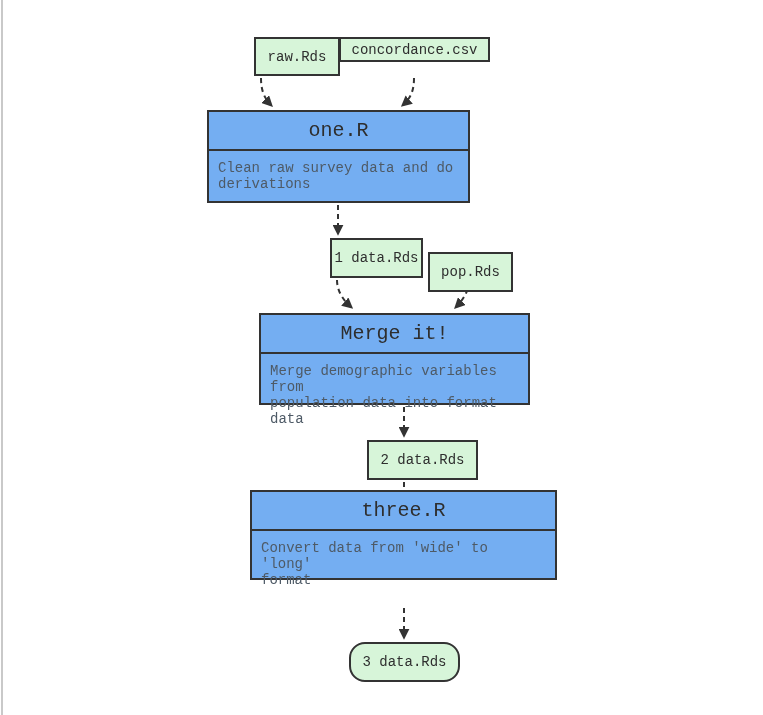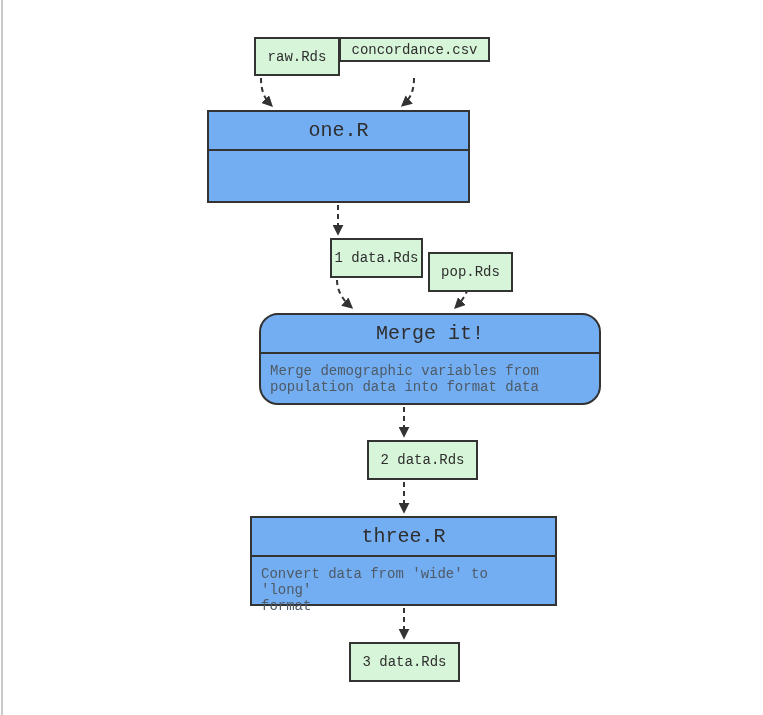--- a/index.html
+++ b/index.html
@@ -87,43 +87,45 @@
   <div class="node-data" style="left:218px; top:37px; width:86px; height:39px;margin-left:36px;">
     <span>raw.Rds</span>
   </div>
 
   <div class="node-data" style="left:339px; top:37px; width:151px; height:25px;">
     <span>concordance.csv</span>
   </div>
 
   <div class="node-script" style="left:207px; top:110px; width:263px; height:93px;">
     <div class="title">one.R</div>
+    <div class="desc">Clean raw survey data and do
+derivations</div>
   </div>
 
   <div class="node-data" style="left:282px; top:238px; width:93px; height:40px;margin-left:48px;">
     <span>1 data.Rds</span>
   </div>
 
   <div class="node-data" style="left:428px; top:238px; width:85px; height:40px;margin-top:14px;">
     <span>pop.Rds</span>
   </div>
 
-  <div class="node-script" style="left:259px; top:313px; width:342px; height:92px;border-radius:19px;">
+  <div class="node-script" style="left:259px; top:313px; width:271px; height:92px;">
     <div class="title">Merge it!</div>
     <div class="desc">Merge demographic variables from
 population data into format data</div>
   </div>
 
   <div class="node-data" style="left:367px; top:440px; width:111px; height:40px;">
     <span>2 data.Rds</span>
   </div>
 
-  <div class="node-script" style="left:250px; top:516px; width:307px; height:90px;">
+  <div class="node-script" style="left:250px; top:490px; width:307px; height:90px;">
     <div class="title">three.R</div>
     <div class="desc">Convert data from 'wide' to 'long'
 format</div>
   </div>
 
-  <div class="node-data" style="left:349px; top:642px; width:111px; height:40px;">
+  <div class="node-data" style="left:349px; top:642px; width:111px; height:40px;border-radius:16px;">
     <span>3 data.Rds</span>
   </div>
 
 </div>
 
 </body></html>

